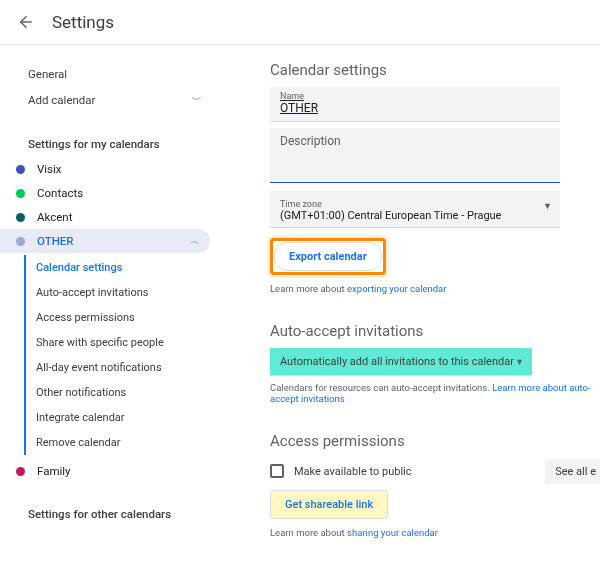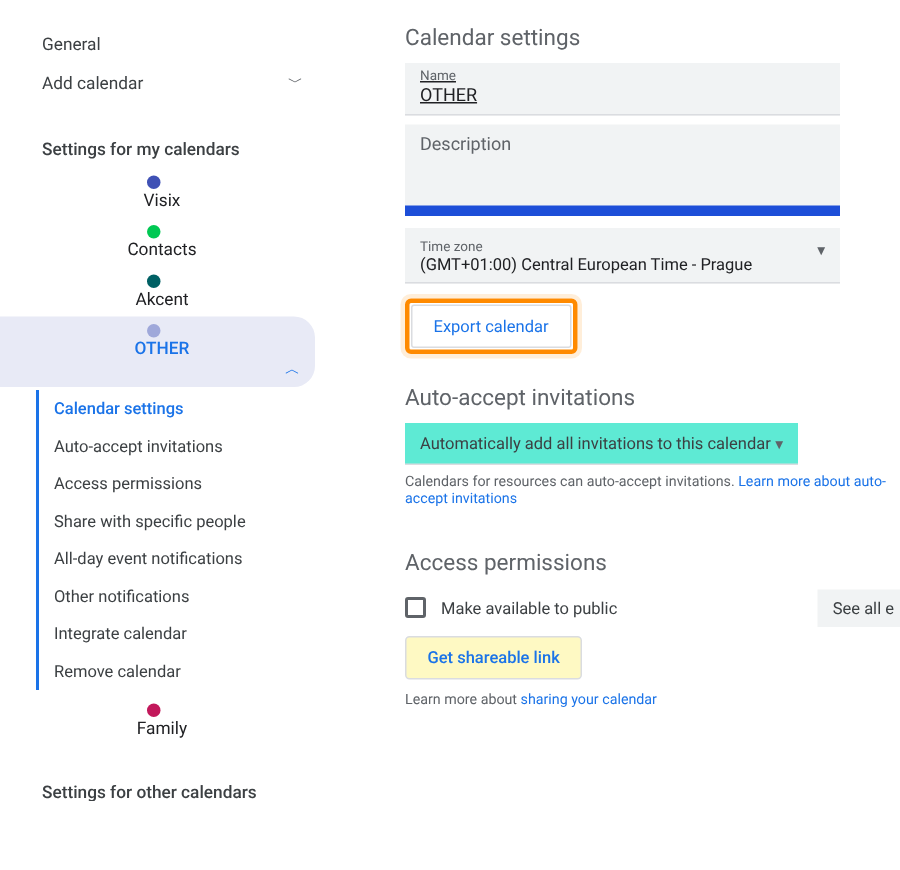--- a/index.html
+++ b/index.html
@@ -67,21 +67,20 @@
       padding: 10px 0 6px 0;
       font-size: 11.5px;
     }
     .cal-item {
       display: flex;
       align-items: center;
       padding: 5px 10px 5px 16px;
       border-radius: 0 14px 14px 0;
       cursor: pointer;
       margin-right: 8px;
-      flex-direction: column;
     }
     .cal-dot {
       width: 9px; height: 9px; border-radius: 50%;
       margin-right: 12px;
       flex-shrink: 0;
     }
     .cal-item.selected {
       background: #e8eaf6;
       color: #1a73e8;
     }
@@ -123,21 +122,21 @@
     .field-label {
       font-size: 9px;
       color: #5f6368;
     }
     .field-value {
       font-size: 12px;
       color: #202124;
     }
     .desc-group {
       background: #f1f3f4;
-      border-bottom: 7px solid #1d4ed8;
+      border-bottom: 1px solid #1d4ed8;
       padding: 6px 10px 34px 10px;
       width: 290px;
       color: #5f6368;
       font-size: 12px;
       margin-bottom: 8px;
     }
     .tz-group {
       background: #f1f3f4;
       border-bottom: 1px solid #dadce0;
       padding: 8px 10px 5px 10px;
@@ -147,24 +146,24 @@
     }
     .tz-caret {
       position: absolute;
       right: 8px;
       top: 10px;
       font-size: 9px;
       color: #5f6368;
     }
     .export-btn {
       border: 1px solid #dadce0;
-      border-radius: 2px;
+      border-radius: 13px;
       color: #1a73e8;
       font-size: 11px;
-      font-weight: 400;
+      font-weight: 700;
       padding: 7px 14px;
       background: #fff;
       cursor: pointer;
       display: inline-block;
     }
     .highlight-box {
       border: 3px solid #ff8a00;
       border-radius: 4px;
       box-shadow: 0 0 0 3px rgba(255,138,0,0.15);
       display: inline-block;
@@ -225,20 +224,29 @@
       cursor: pointer;
       display: inline-block;
       margin-top: 6px;
       margin-bottom: 8px;
     }
   </style>
 </head>
 <body>
 
 <div class="wrapper">
+  <div class="header">
+    <div class="back-icon">
+      <svg width="18" height="18" viewBox="0 0 24 24" fill="none" stroke="#5f6368" stroke-width="2" stroke-linecap="round" stroke-linejoin="round">
+          <line x1="19" y1="12" x2="5" y2="12"></line>
+          <polyline points="12 19 5 12 12 5"></polyline>
+        </svg>
+    </div>
+    <div class="header-title">Settings</div>
+  </div>
 
   <div class="content">
 
     <div class="sidebar">
       <div class="sidebar-top">
         <div class="s-item">
           <span>General</span>
         </div>
         <div class="s-item">
           <span>Add calendar</span>
@@ -302,20 +310,23 @@
       <div class="tz-group">
         <div class="field-label">Time zone</div>
         <div class="field-value" style="font-size:11px;">(GMT+01:00) Central European Time - Prague</div>
         <span class="tz-caret">▼</span>
       </div>
 
       <div class="highlight-box">
         <div class="export-btn">Export calendar</div>
       </div>
 
+      <div class="hint">
+        <span>Learn more about </span><span class="link">exporting your calendar</span>
+      </div>
 
       <div class="divider-space"></div>
 
       <div class="section-title">Auto-accept invitations</div>
       <div class="select-like">
         <span>Automatically add all invitations to this calendar</span>
         <span class="caret">▼</span>
       </div>
       <div class="hint">
         <span>Calendars for resources can auto-accept invitations. </span><span class="link">Learn more about auto-accept invitations</span>

